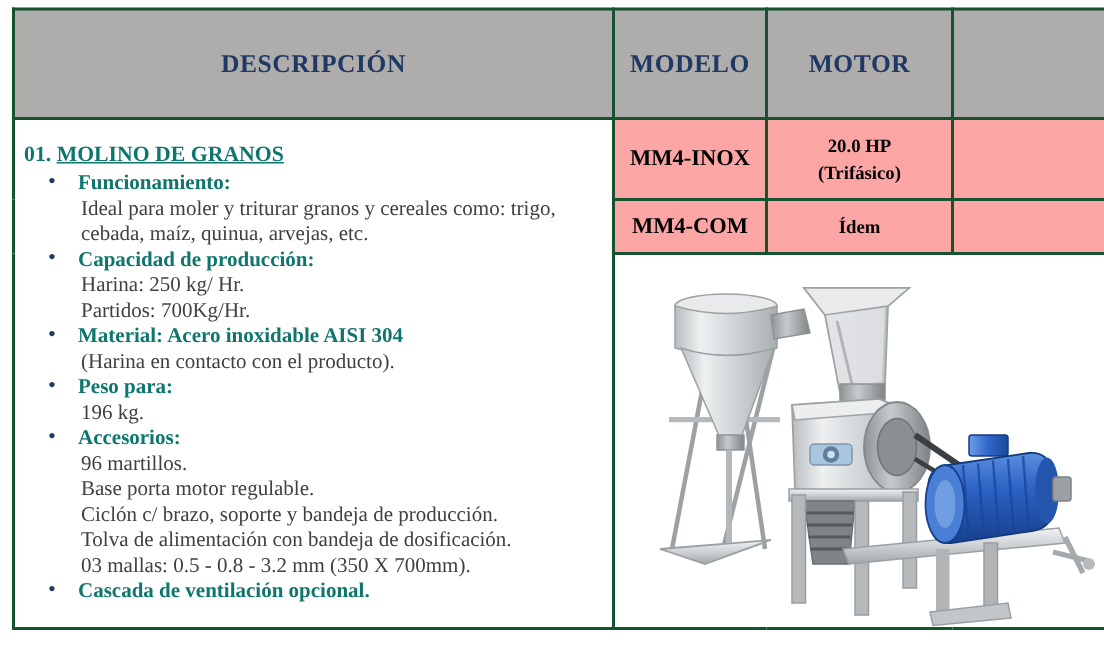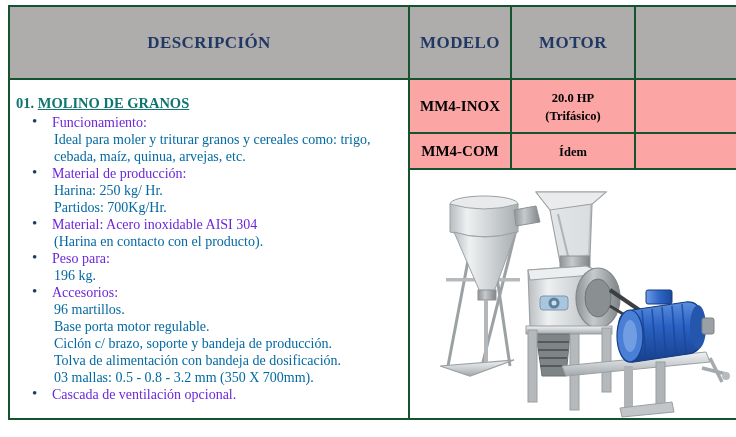--- a/index.html
+++ b/index.html
@@ -72,31 +72,31 @@
   ul.bullets > li::before {
     content: "\2022";
     position: absolute;
     left: 0;
     top: -1px;
     font-size: 15px;
     color: #1f3864;
   }
   .lbl {
     display: block;
-    font-weight: normal;
+    font-weight: bold;
     font-size: 14px;
     line-height: 17px;
-    color: #6d28d9;
+    color: #0f766e;
   }
   .sub {
     display: block;
     font-weight: normal;
     font-size: 14px;
     line-height: 17px;
-    color: #0369a1;
+    color: #404040;
     margin-left: 2px;
   }
   
   .yel {
     background: #fca5a5;
     text-align: center;
   }
   .model-txt {
     font-family: "Liberation Serif", "DejaVu Serif", serif;
     font-weight: bold;
@@ -165,21 +165,21 @@
           </div>
           <ul class="bullets">
 
             <li>
               <span class="lbl">Funcionamiento:</span>
               <span class="sub">Ideal para moler y triturar granos y cereales como: trigo,</span>
               <span class="sub">cebada, maíz, quinua, arvejas, etc.</span>
             </li>
 
             <li>
-              <span class="lbl">Material de producción:</span>
+              <span class="lbl">Capacidad de producción:</span>
               <span class="sub">Harina: 250 kg/ Hr.</span>
               <span class="sub">Partidos: 700Kg/Hr.</span>
             </li>
 
             <li>
               <span class="lbl">Material: Acero inoxidable AISI 304</span>
               <span class="sub"> (Harina en contacto con el producto).</span>
             </li>
 
             <li>

